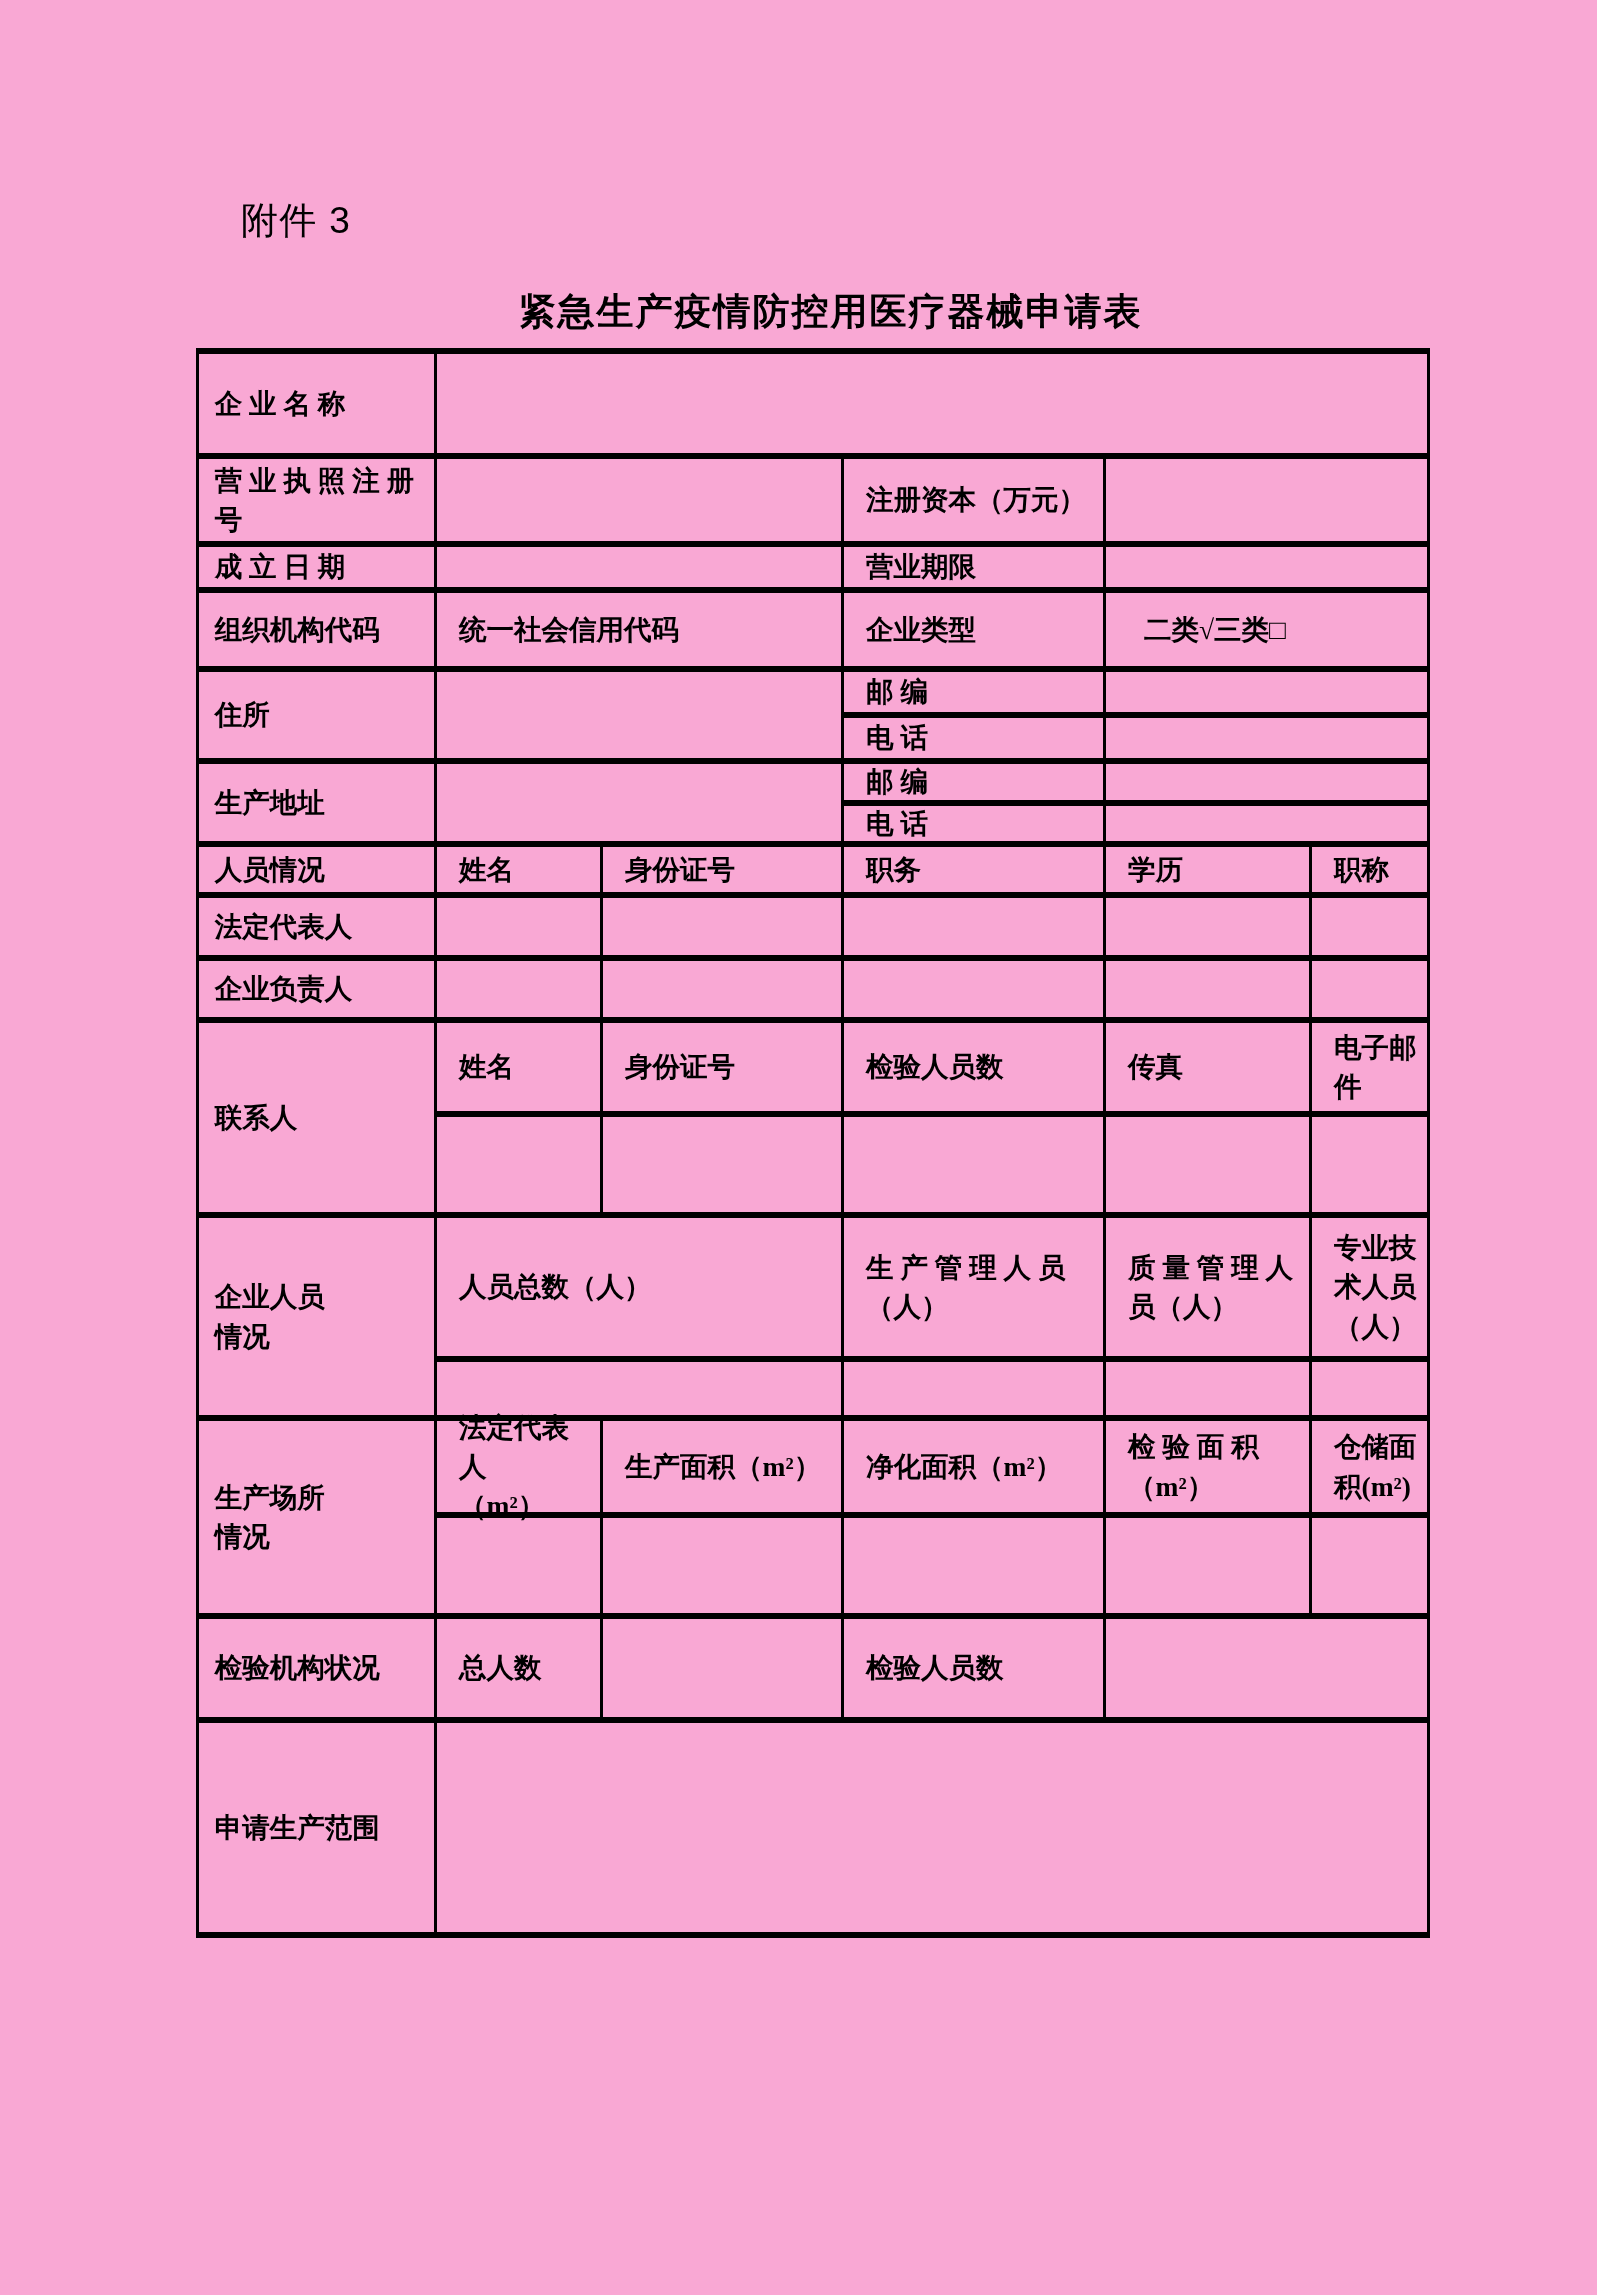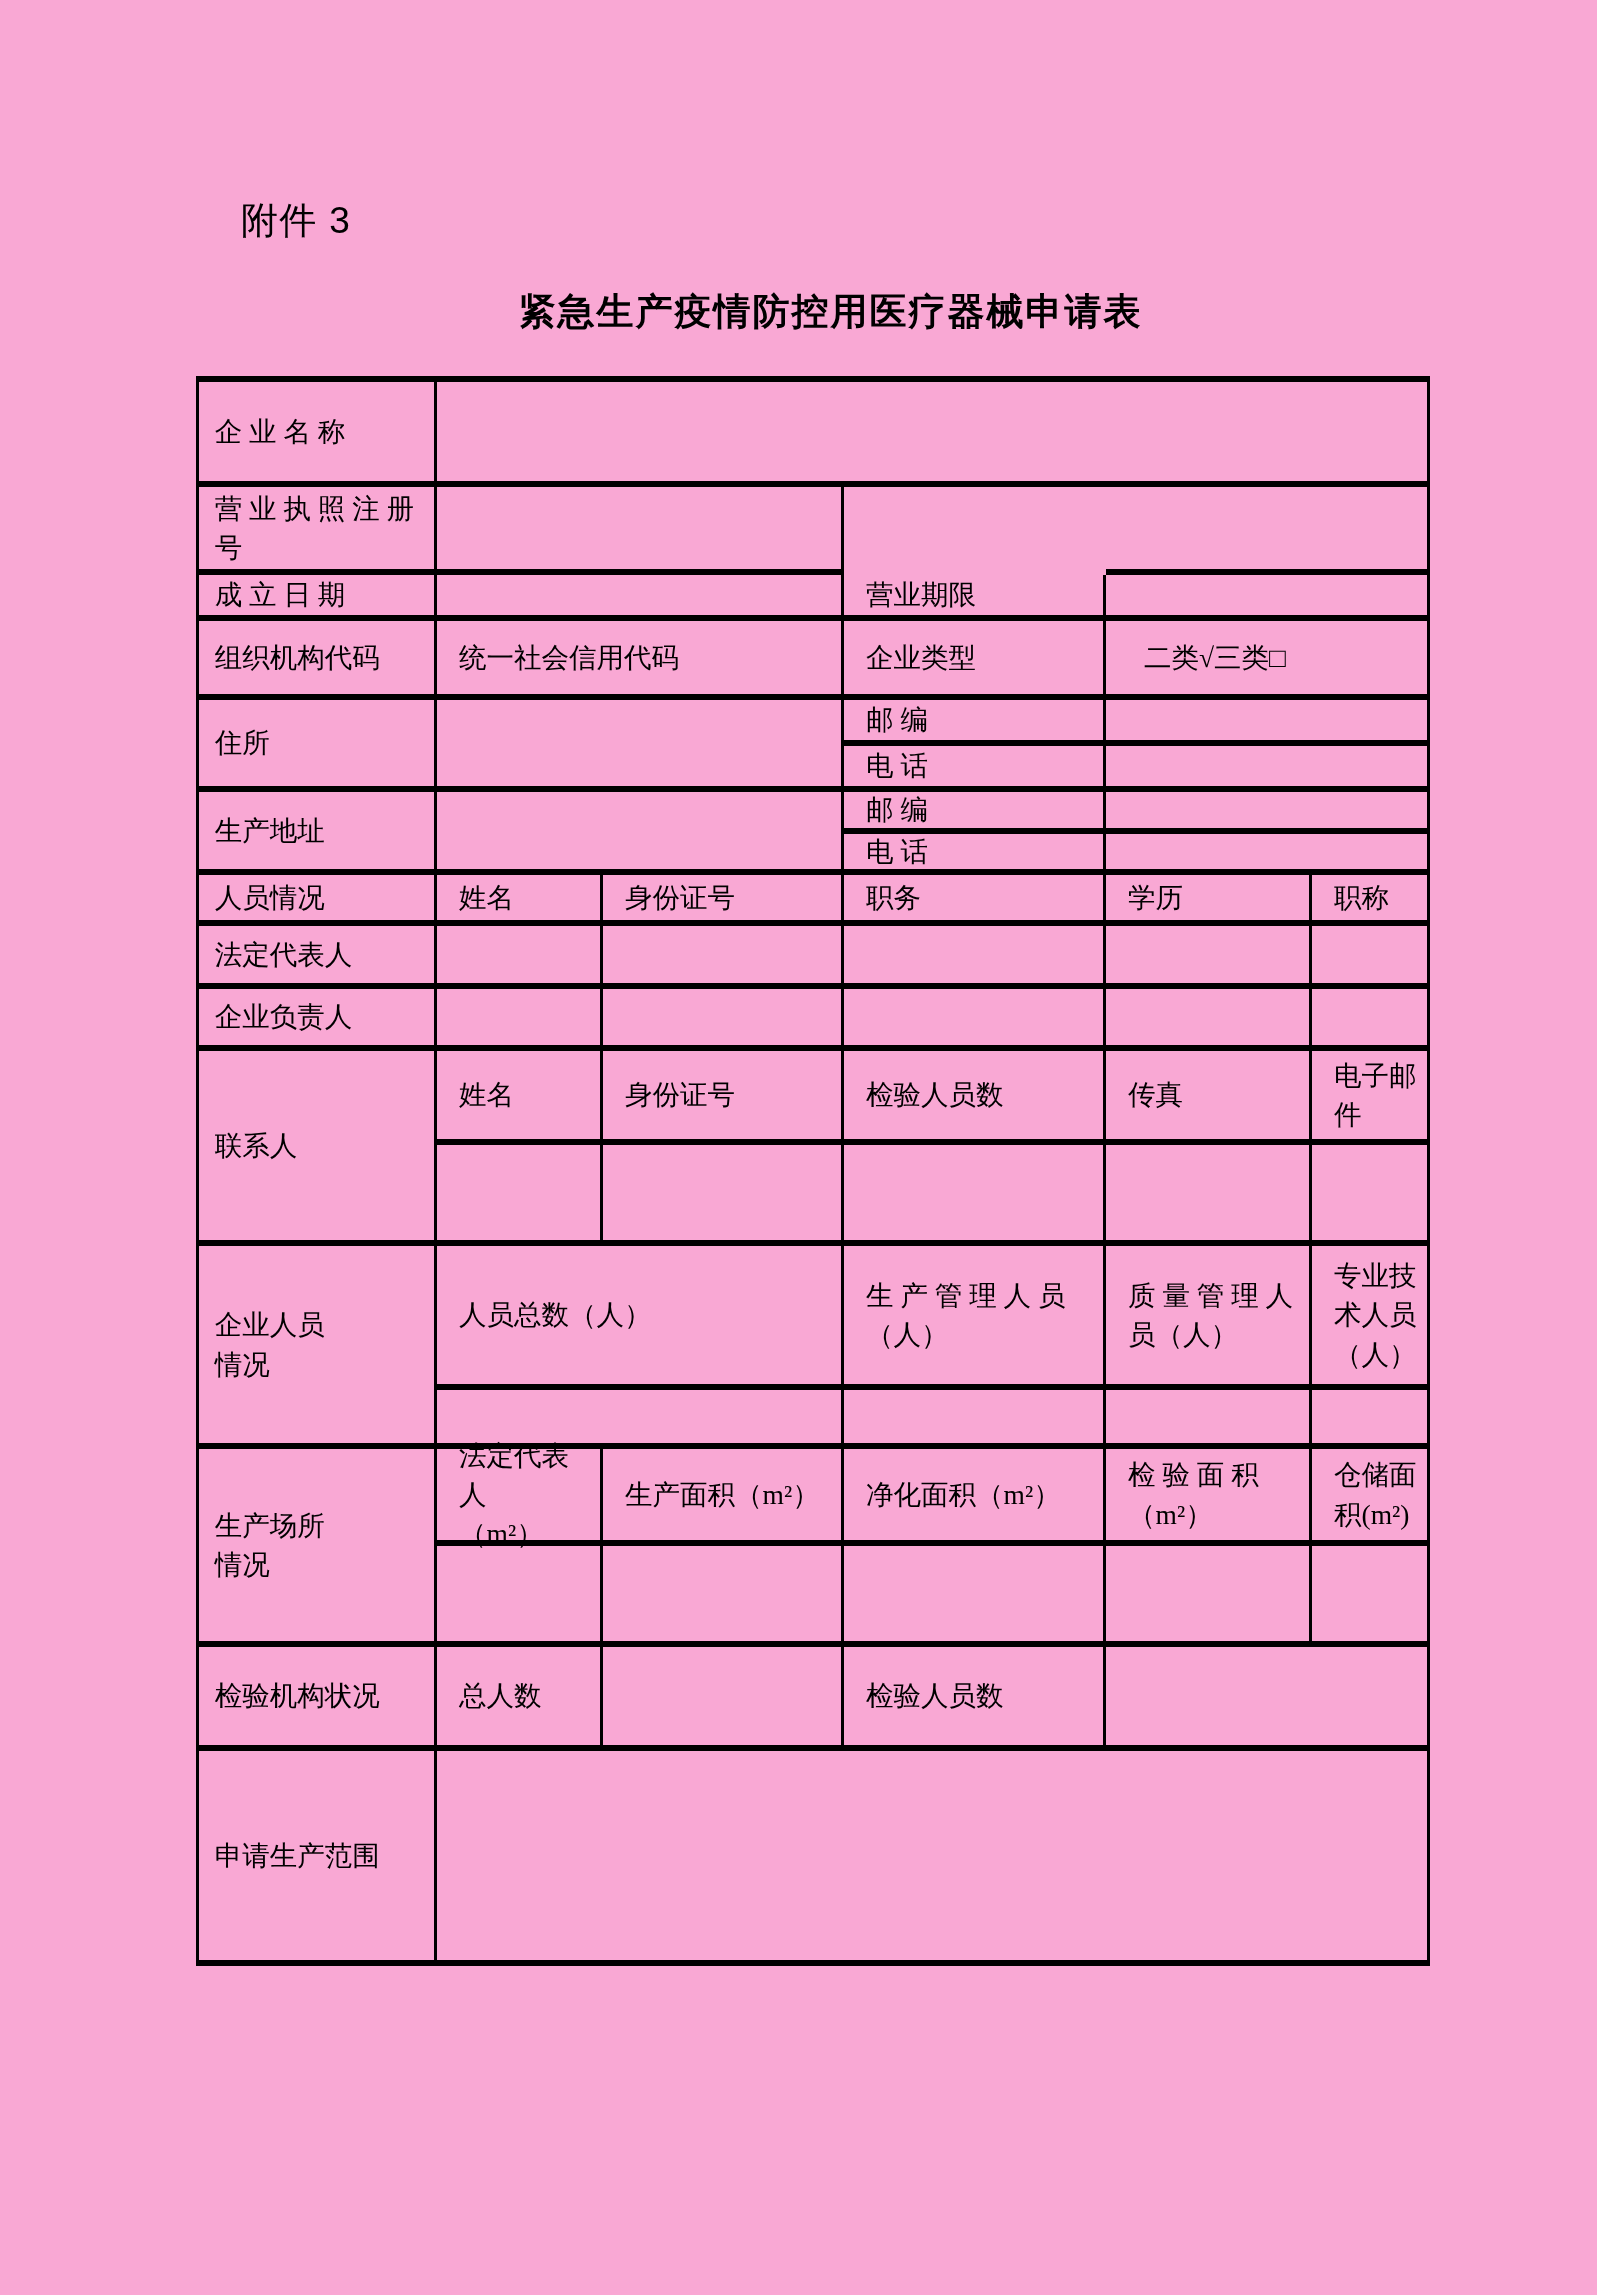--- a/index.html
+++ b/index.html
@@ -18,26 +18,27 @@
     white-space: pre;
   }
   .doc-title {
     position: absolute; left: 0; top: 287px; width: 1623px;
     text-align: center;
     font-family: "Liberation Sans", "DejaVu Sans", sans-serif;
     font-size: 37px; font-weight: 700; letter-spacing: 2px; margin-left: 19px;
   }
 
   .tbl {
-    position: absolute; left: 196px; top: 376px;
+    position: absolute; left: 196px; top: 348px;
     display: grid;
     grid-template-columns: 238px 166px 241px 262px 206px 118px;
     grid-template-rows: 105px 88px 46px 79px 46px 46px 42px 41px 51px 63px 62px 94px 101px 144px 59px 97px 101px 104px 215px;
     border-top: 6.5px solid #000;
     border-left: 3.9px solid #000;
+    font-weight: bold;
   }
   .cell {
     border-right: 3.9px solid #000;
     border-bottom: 6.5px solid #000;
     box-sizing: border-box;
     display: flex; align-items: center;
     padding: 5.2px 6.5px 5.2px 22px;
     font-size: 27.5px; line-height: 1.42;
     white-space: pre-line;
   }
@@ -53,20 +54,21 @@
   <div class="doc-title">紧急生产疫情防控用医疗器械申请表</div>
 
   <div class="tbl">
 
     <div class="cell c1" style="grid-area:1/1/2/2">企 业 名 称</div>
     <div class="cell" style="grid-area:1/2/2/7"></div>
 
     <div class="cell c1" style="grid-area:2/1/3/2">营 业 执 照 注 册
 号</div>
     <div class="cell" style="grid-area:2/2/3/4"></div>
+    <div class="cell" style="grid-area:2/4/3/5">注册资本（万元）</div>
     <div class="cell" style="grid-area:2/5/3/7"></div>
 
     <div class="cell c1" style="grid-area:3/1/4/2">成 立 日 期</div>
     <div class="cell" style="grid-area:3/2/4/4"></div>
     <div class="cell" style="grid-area:3/4/4/5">营业期限</div>
     <div class="cell" style="grid-area:3/5/4/7"></div>
 
     <div class="cell c1" style="grid-area:4/1/5/2">组织机构代码</div>
     <div class="cell" style="grid-area:4/4/5/5">企业类型</div>
     <div class="cell" style="grid-area:4/2/5/4">统一社会信用代码</div>

